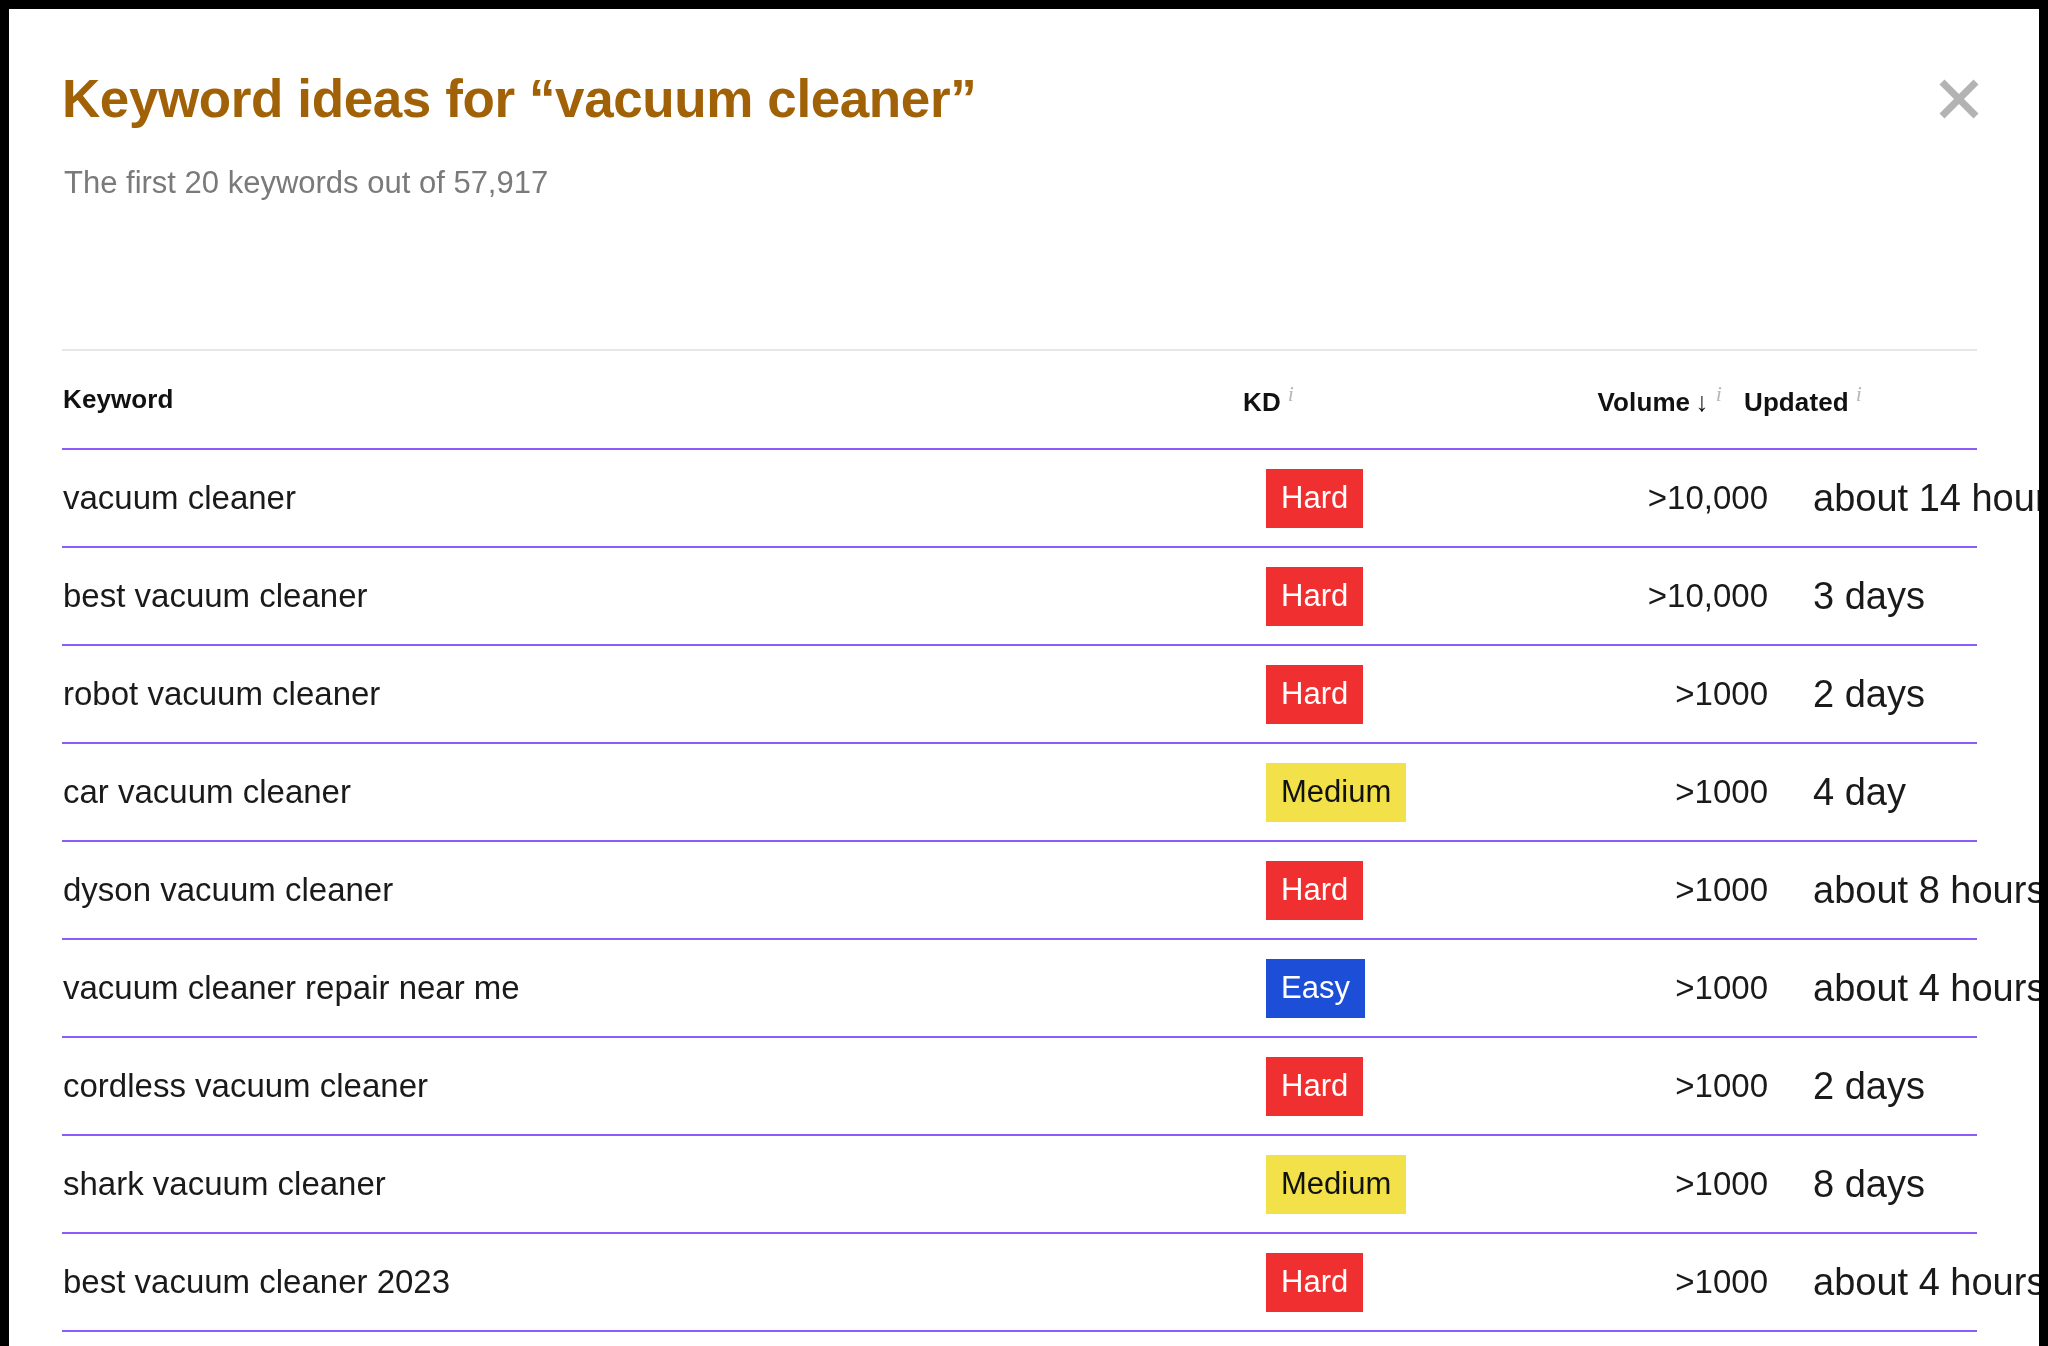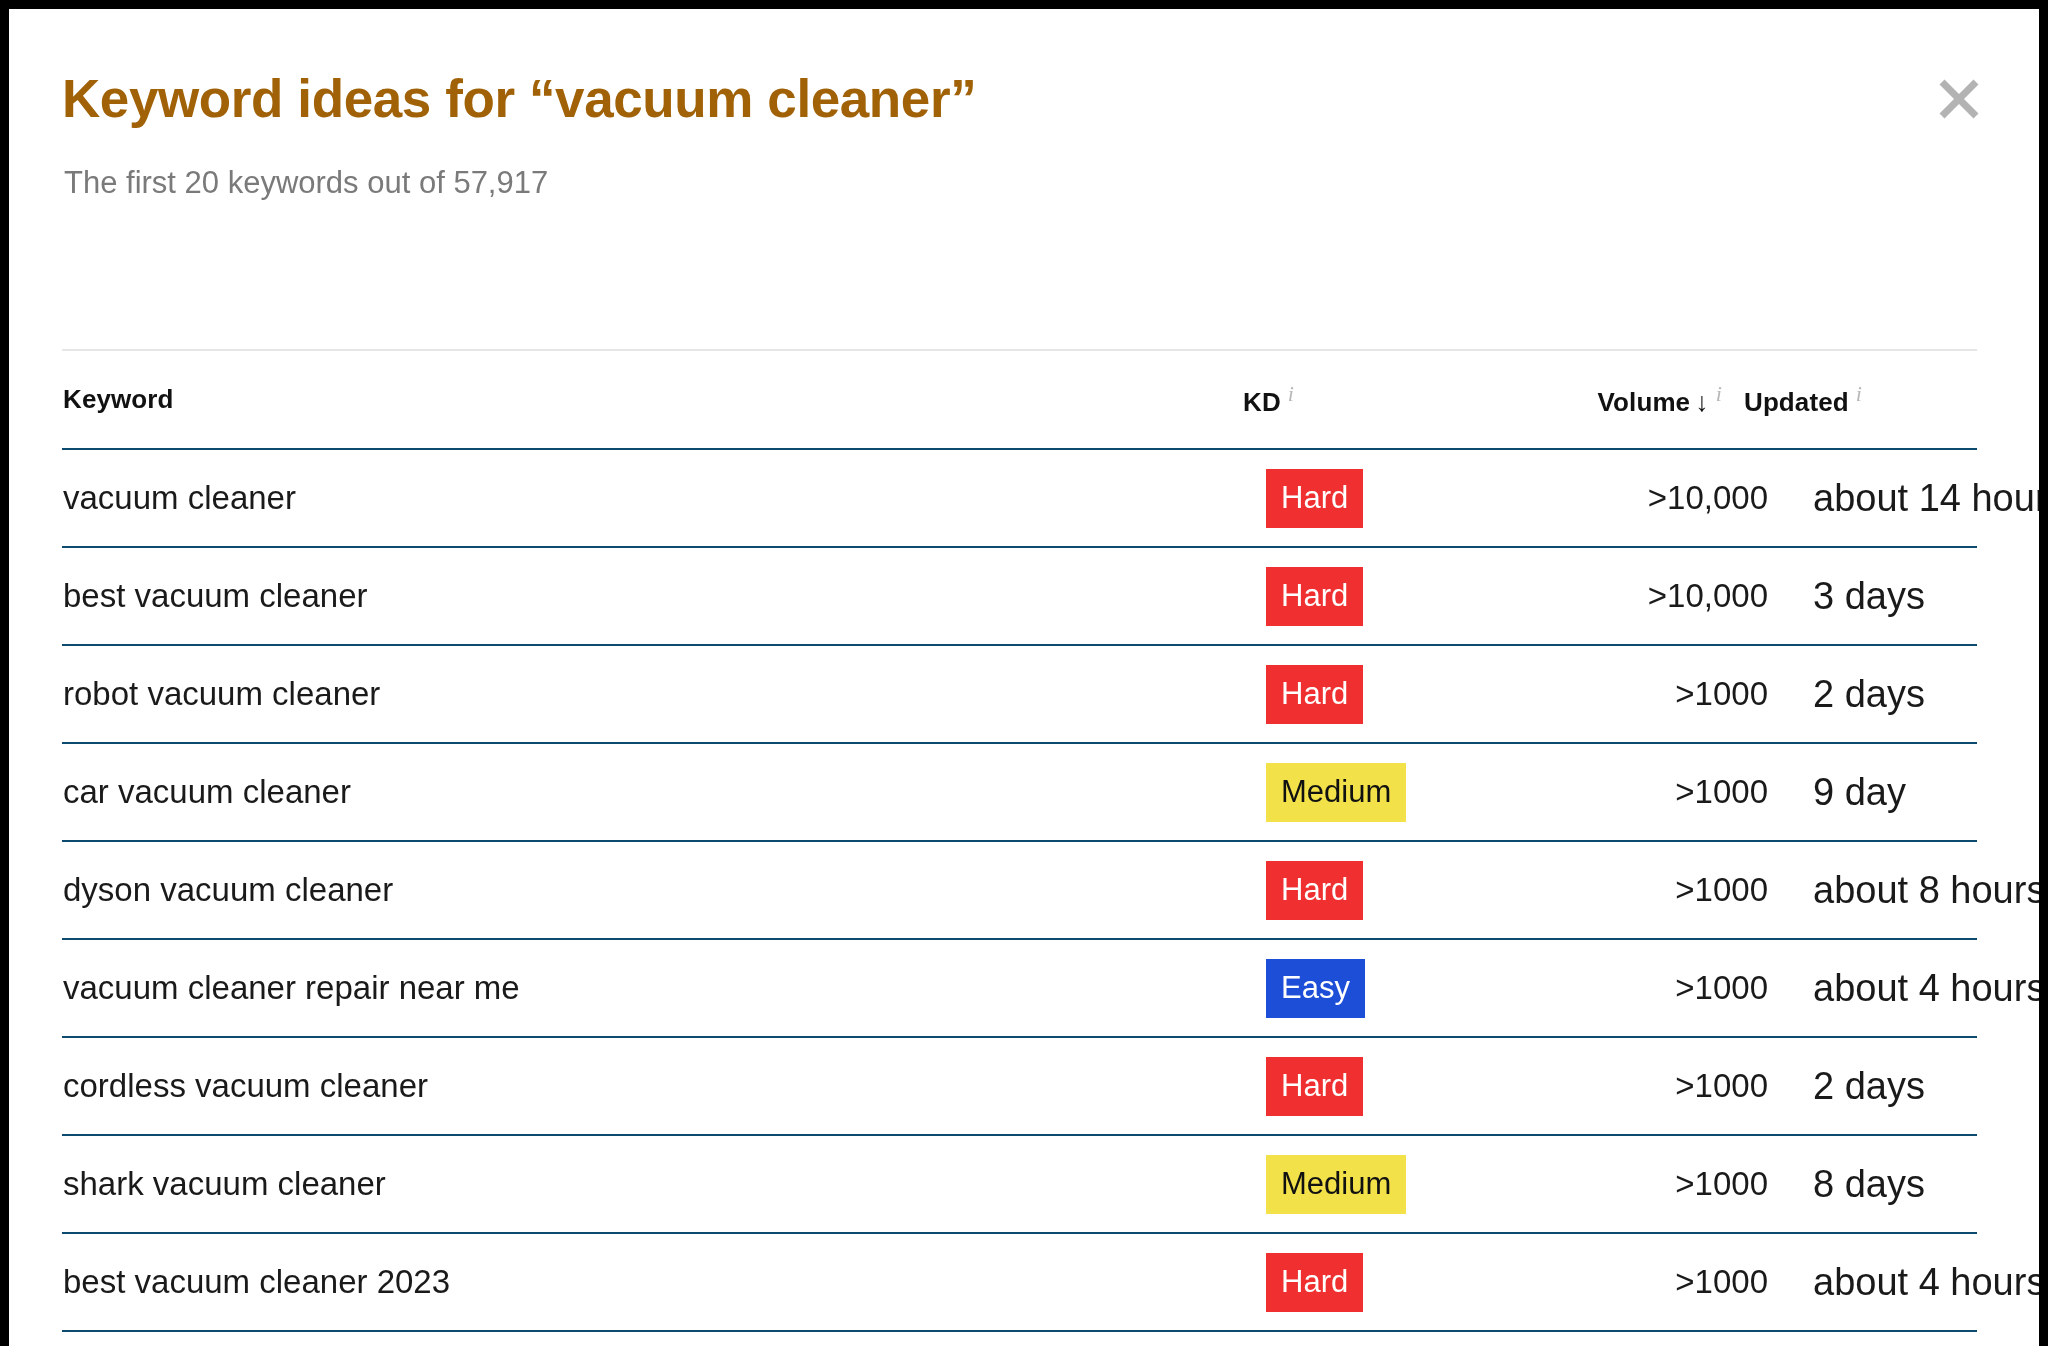--- a/index.html
+++ b/index.html
@@ -113,21 +113,21 @@
   .table {
     position: absolute;
     left: 53px;
     top: 340px;
     width: 1915px;
     border-top: 2px solid #e6e6e6;
   }
   .row {
     display: flex;
     align-items: center;
-    border-bottom: 2px solid #0c4a6e;
+    border-bottom: 2px solid #8b5cf6;
     box-sizing: border-box;
   }
   .row.head {
     height: 99px;
   }
   .row.data {
     height: 98px;
     gap: 23px;
   }
 
@@ -267,21 +267,21 @@
           <div class="row data">
             <div class="c-kw"><span class="kw-text">robot vacuum cleaner</span></div>
             <div class="c-kd"><span class="badge hard">Hard</span></div>
             <div class="c-vol"><span class="vol-text">&gt;1000</span></div>
             <div class="c-upd"><span class="upd-text">2 days</span></div>
           </div>
           <div class="row data">
             <div class="c-kw"><span class="kw-text">car vacuum cleaner</span></div>
             <div class="c-kd"><span class="badge medium">Medium</span></div>
             <div class="c-vol"><span class="vol-text">&gt;1000</span></div>
-            <div class="c-upd"><span class="upd-text">9 day</span></div>
+            <div class="c-upd"><span class="upd-text">4 day</span></div>
           </div>
           <div class="row data">
             <div class="c-kw"><span class="kw-text">dyson vacuum cleaner</span></div>
             <div class="c-kd"><span class="badge hard">Hard</span></div>
             <div class="c-vol"><span class="vol-text">&gt;1000</span></div>
             <div class="c-upd"><span class="upd-text">about 8 hours</span></div>
           </div>
           <div class="row data">
             <div class="c-kw"><span class="kw-text">vacuum cleaner repair near me</span></div>
             <div class="c-kd"><span class="badge easy">Easy</span></div>

